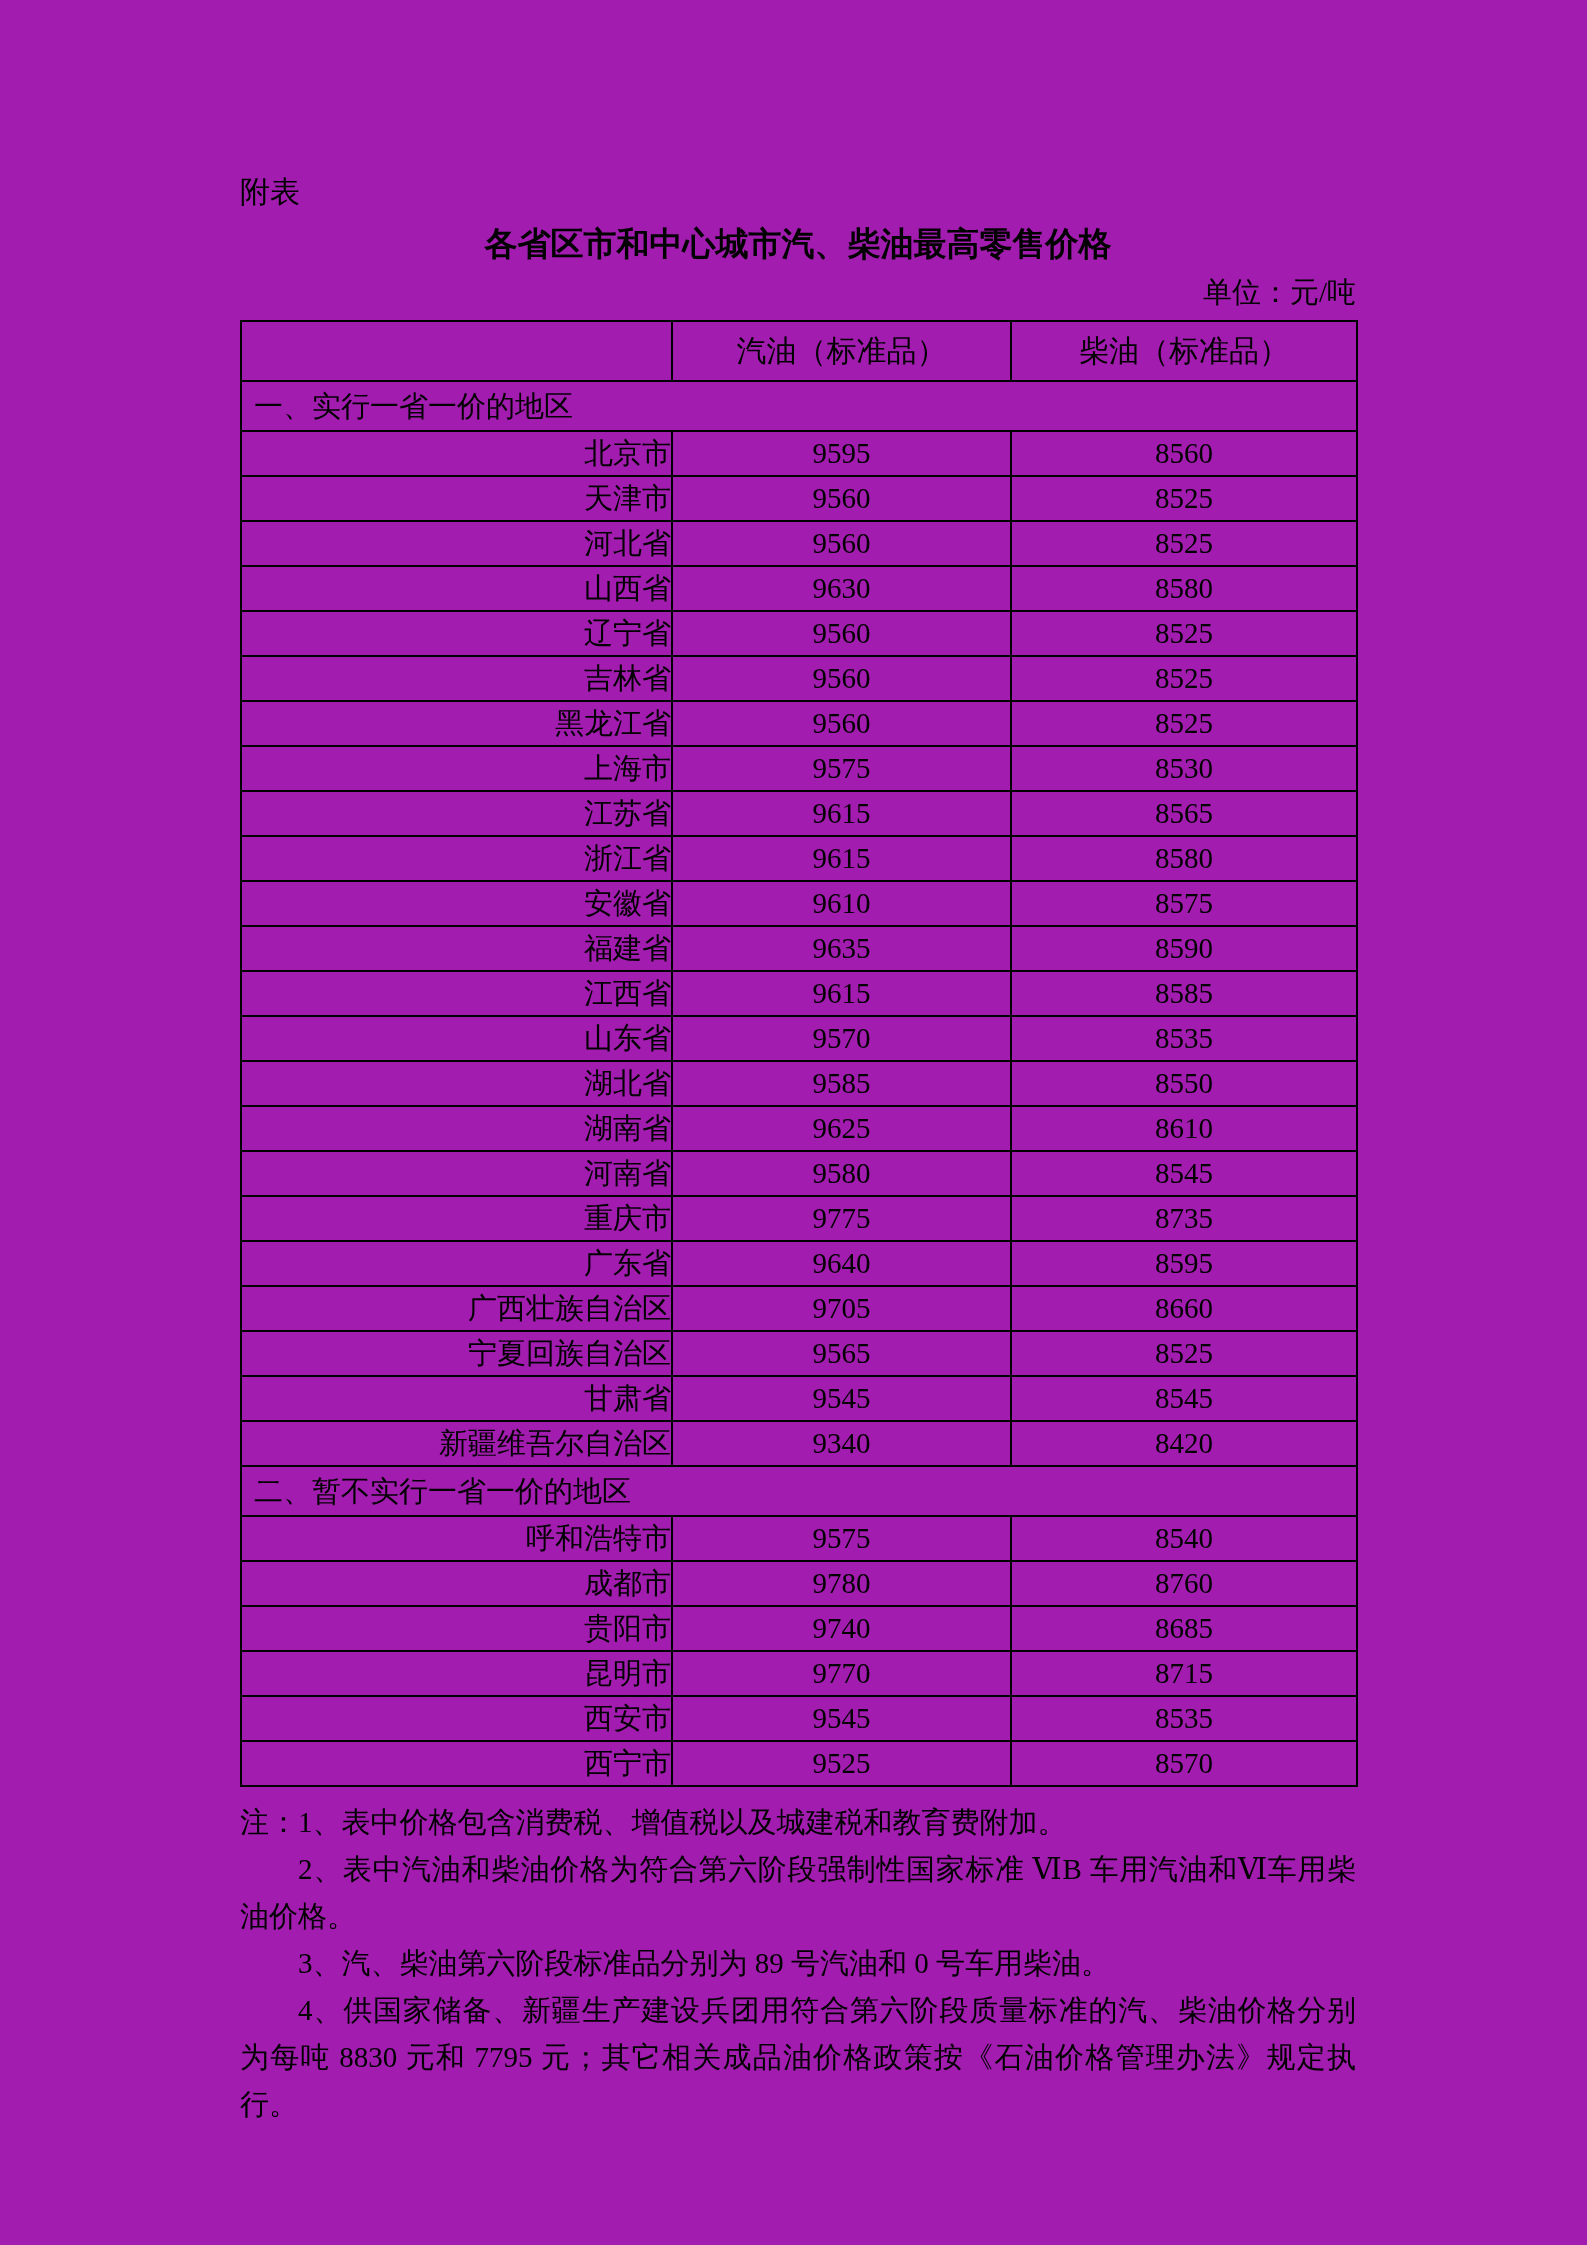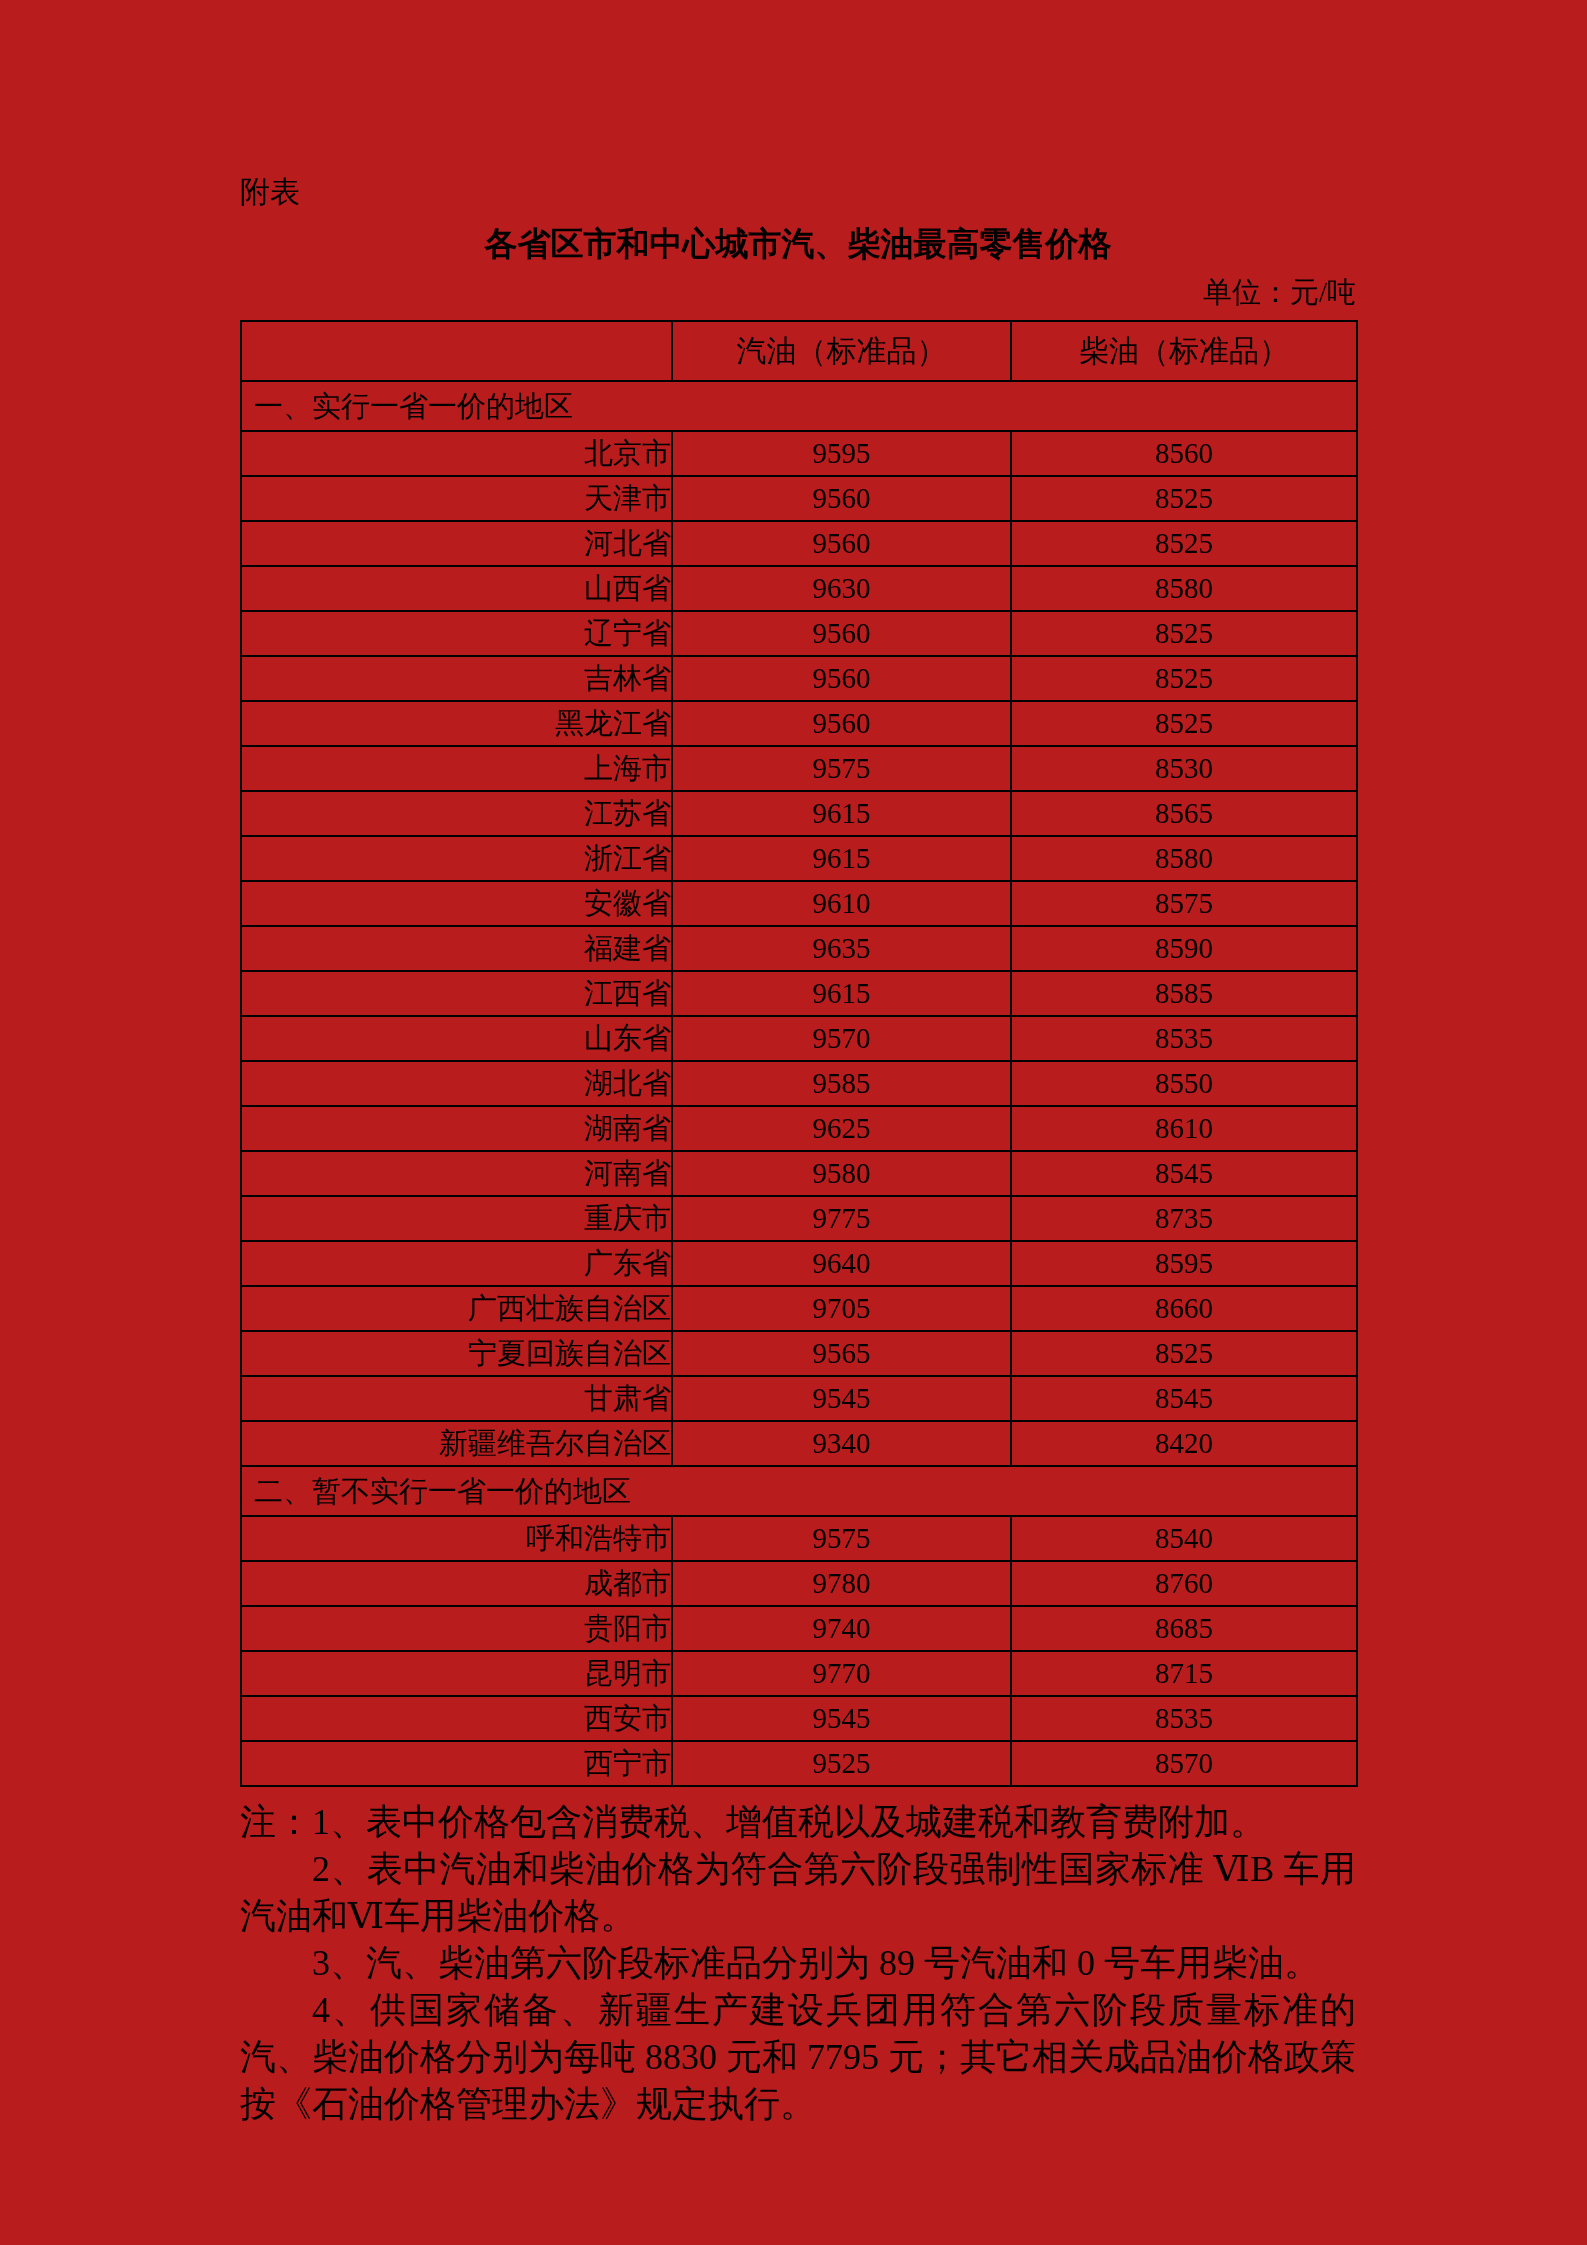--- a/index.html
+++ b/index.html
@@ -1,21 +1,21 @@
 <!DOCTYPE html>
 <html><head>
 <meta charset="utf-8">
 <style>
   html,body{margin:0;padding:0;background:#e8e8e8;}
   .page{
     position:relative;
     width:1587px;
     height:2245px;
     margin:0 auto;
-    background:#b91c1c;
+    background:#a21caf;
     color:#000;
     font-family:"Liberation Serif","DejaVu Serif",serif;
     box-sizing:border-box;
     padding-top:172px;
   }
   .content{
     width:1116px;
     margin-left:240px;
   }
   .annex{
@@ -67,21 +67,21 @@
   .price-table td.region{
     text-align:right;
     padding-left:40px;
   }
   .price-table td.num{
     text-align:center;
     border-radius:19px;
   }
   .notes{
     margin-top:12px;
-    font-size:36px;
+    font-size:29px;
     line-height:47px;
     text-align:justify;
   }
   .notes p{
     margin:0;
     text-indent:2em;
   }
   .notes p.note-first{
     text-indent:0;
   }

